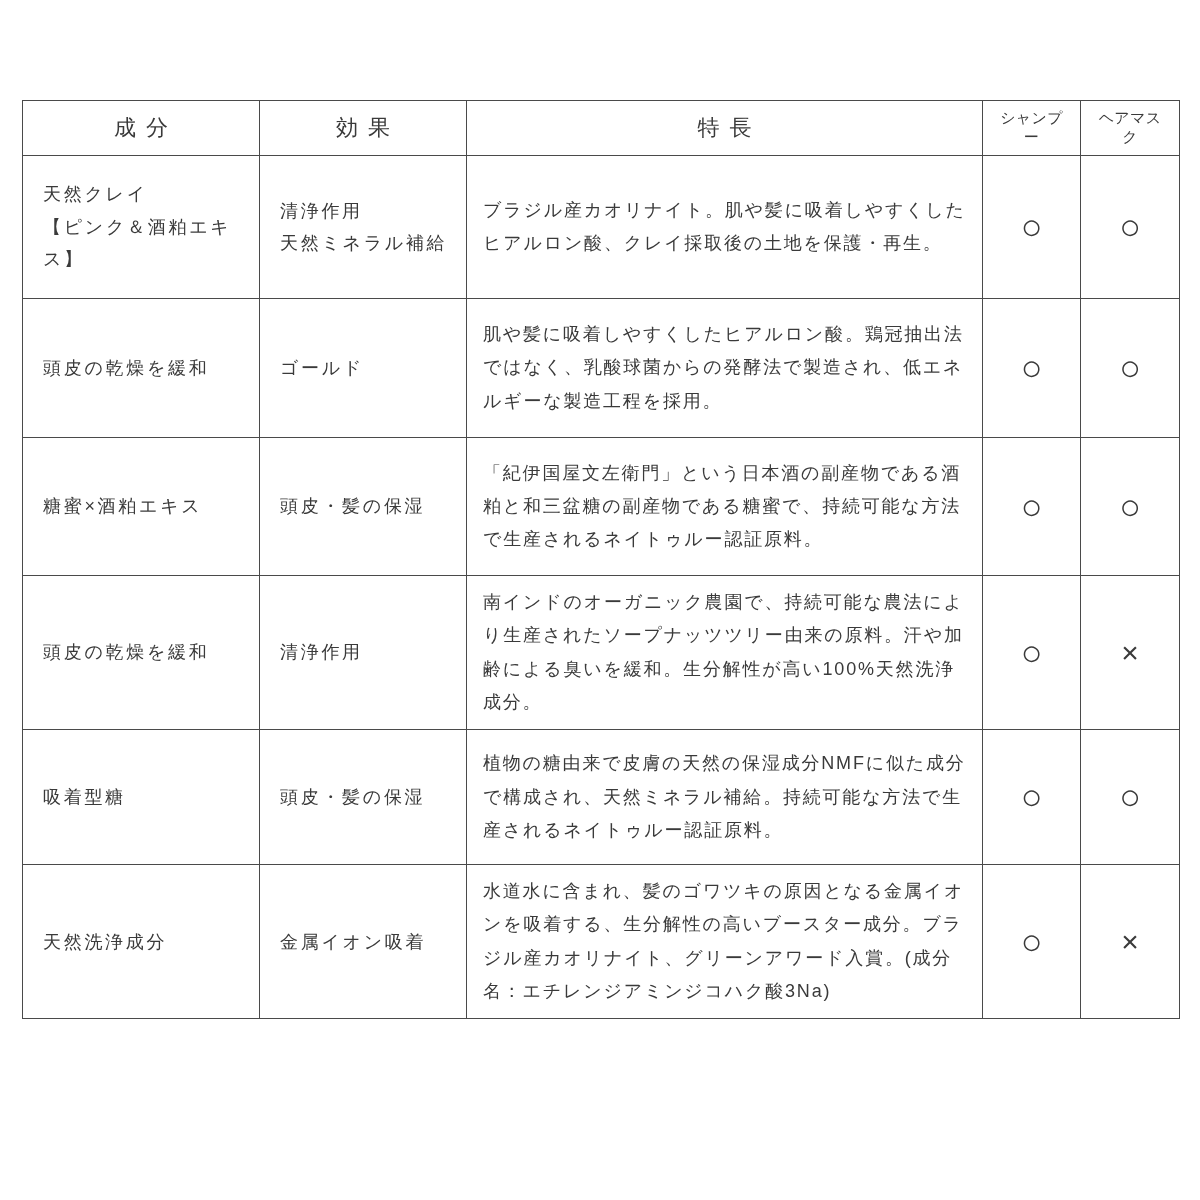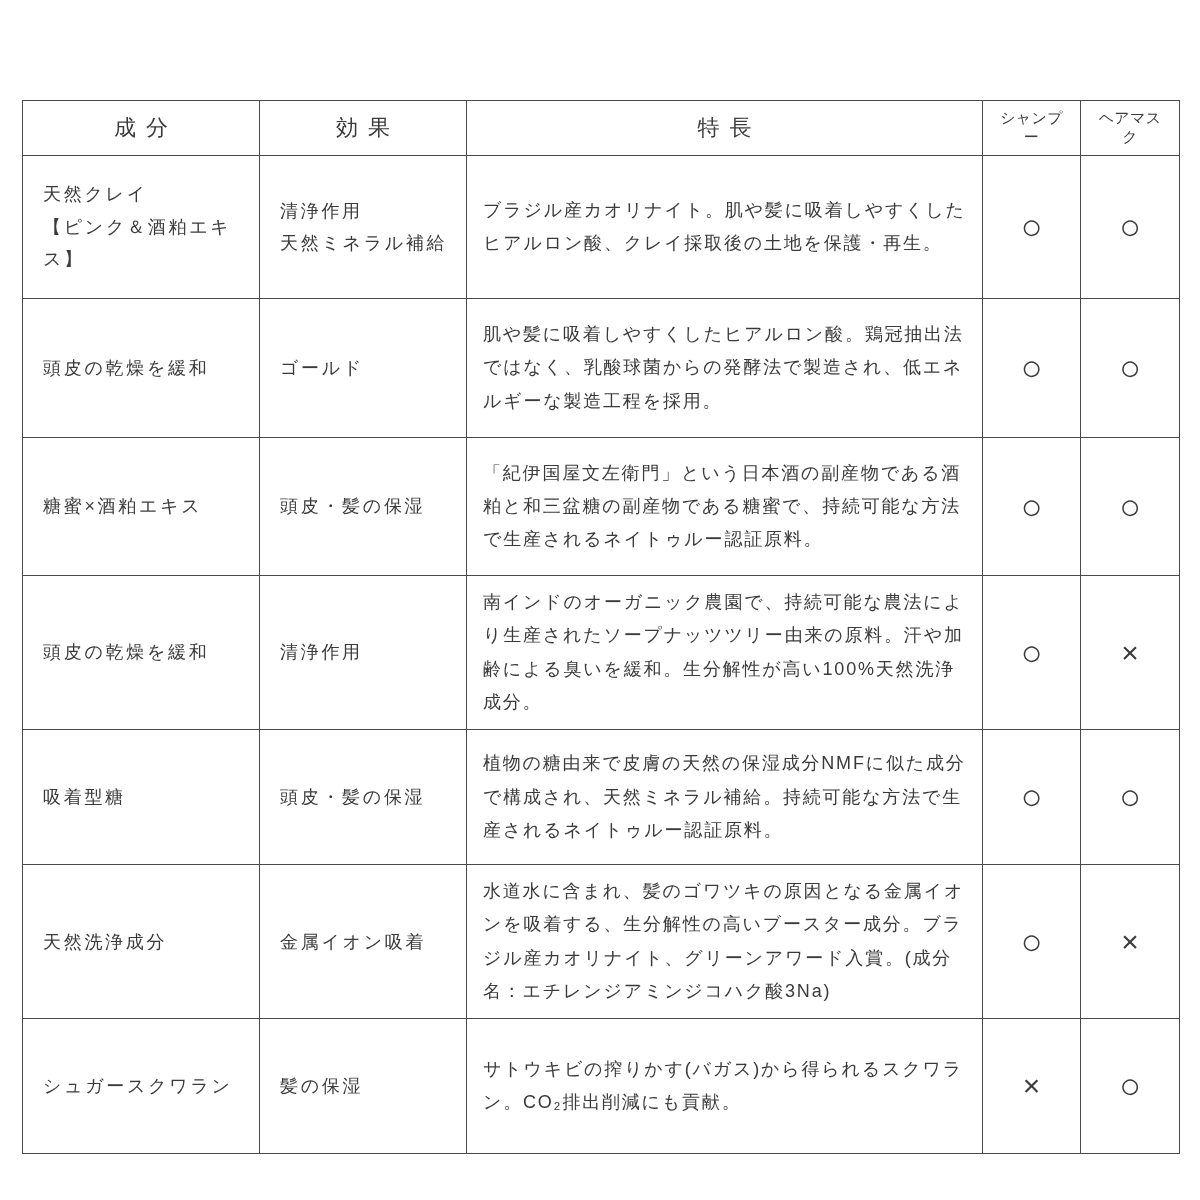--- a/index.html
+++ b/index.html
@@ -134,22 +134,15 @@
         <td class="cell-mark"><span class="mark">○</span></td>
         <td class="cell-mark"><span class="mark">○</span></td>
       </tr>
       <tr style="height:145px">
         <td class="cell-ingredient">天然洗浄成分</td>
         <td class="cell-effect">金属イオン吸着</td>
         <td class="cell-feature">水道水に含まれ、髪のゴワツキの原因となる金属イオンを吸着する、生分解性の高いブースター成分。ブラジル産カオリナイト、グリーンアワード入賞。(成分名：エチレンジアミンジコハク酸3Na)</td>
         <td class="cell-mark"><span class="mark">○</span></td>
         <td class="cell-mark"><span class="mark mark-x">×</span></td>
       </tr>
-      <tr style="height:135px">
-        <td class="cell-ingredient">シュガースクワラン</td>
-        <td class="cell-effect">髪の保湿</td>
-        <td class="cell-feature">サトウキビの搾りかす(バガス)から得られるスクワラン。CO₂排出削減にも貢献。</td>
-        <td class="cell-mark"><span class="mark mark-x">×</span></td>
-        <td class="cell-mark"><span class="mark">○</span></td>
-      </tr>
     </tbody>
   </table>
 </div>
 
 </body></html>

